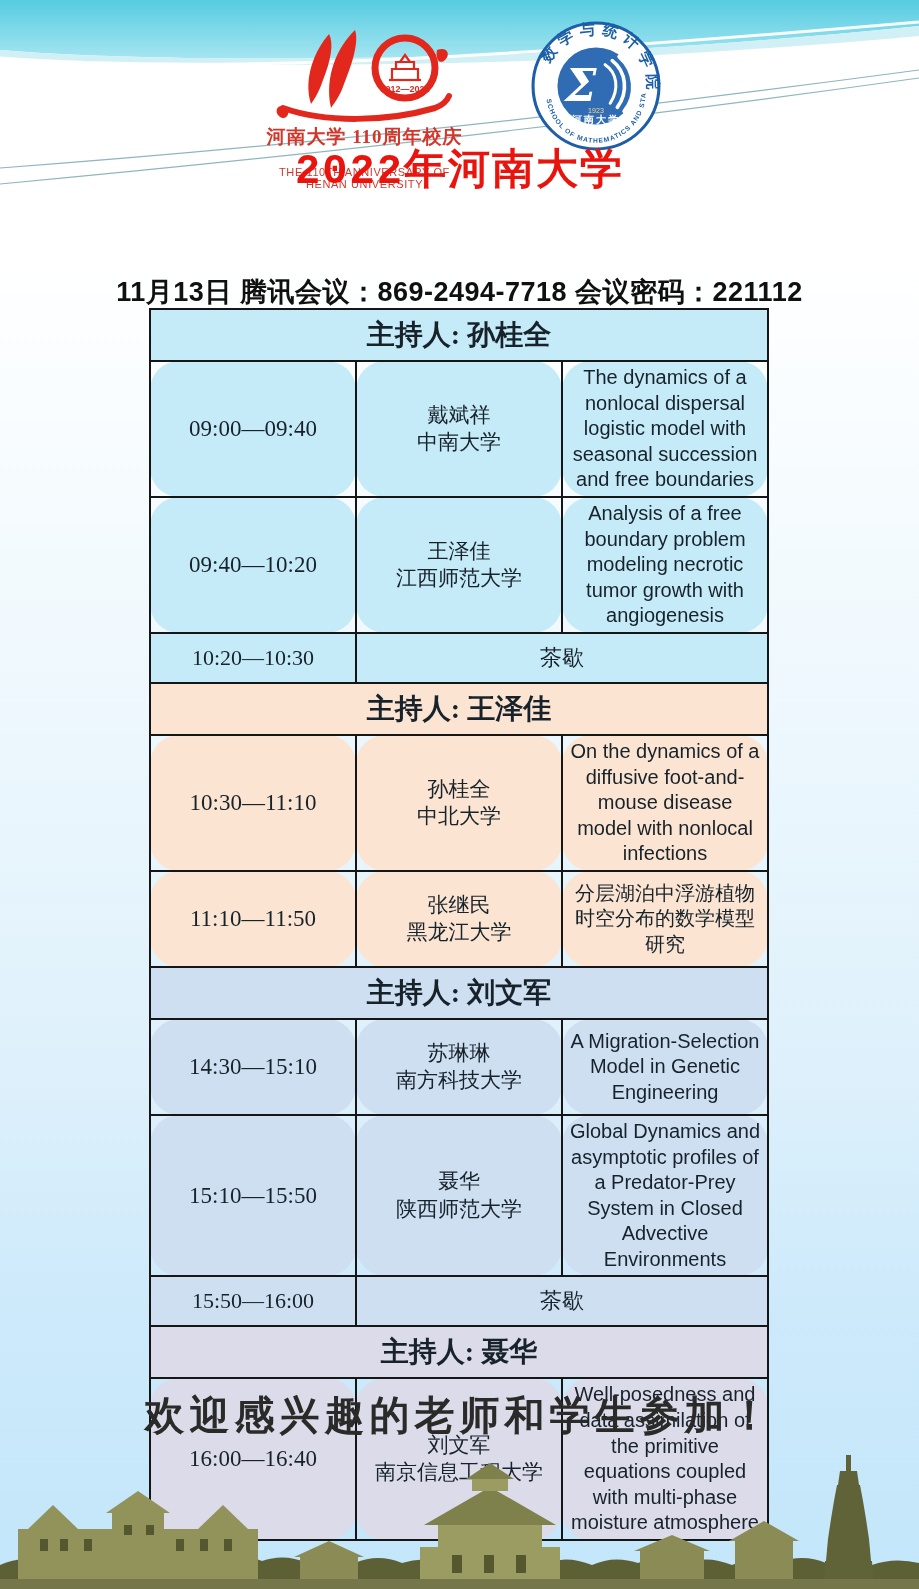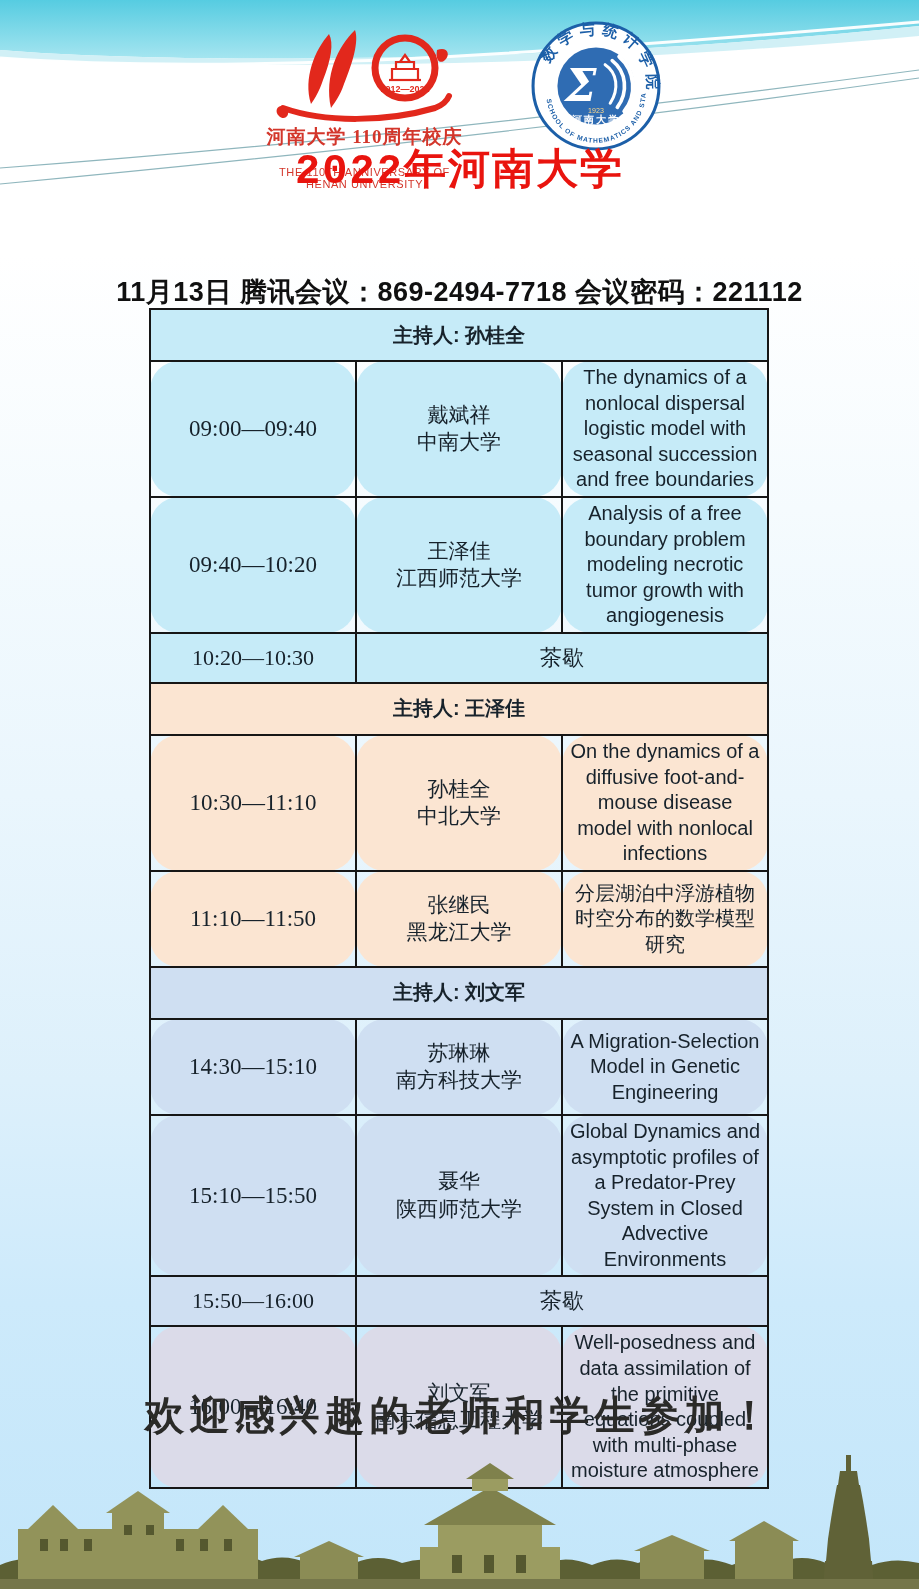--- a/index.html
+++ b/index.html
@@ -19,21 +19,21 @@
   .logo-school{width:132px;}
   .title{position:absolute;top:148px;left:0;width:100%;text-align:center;color:#e9140e;font-weight:bold;}
   .title-l1{font-size:42px;letter-spacing:2px;line-height:1.15;font-family:Liberation Mono, monospace;}
   .title-l2{font-size:45px;letter-spacing:1px;line-height:1.25;}
   .info{position:absolute;top:274px;left:0;width:100%;text-align:center;font-size:27px;font-weight:bold;color:#101010;letter-spacing:.5px;}
   table.sched{position:absolute;top:308px;left:149px;border-collapse:collapse;width:620px;table-layout:fixed;}
   table.sched td{border:2px solid #161616;text-align:center;vertical-align:middle;padding:3px 5px;color:#17222b;}
   .c-time{width:136px;font-family:"Liberation Serif",serif;font-size:23px;margin-top:36px;}
   .c-name{width:128px;font-family:"Liberation Serif",serif;font-size:21px;line-height:1.3;}
   .c-title{width:340px;font-family:"Liberation Sans",sans-serif;font-size:20px;line-height:1.28;}
-  .row-mod td{height:44px;font-family:Liberation Sans, sans-serif;font-weight:bold;font-size:20px;}
+  .row-mod td{height:44px;font-family:Liberation Serif, serif;font-weight:bold;font-size:28px;}
   .row-talk td{height:88px;border-radius:29px;}
   .row-break td{height:42px;font-family:"Liberation Serif",serif;font-size:22px;}
   .s-cyan td{background:#c6ebf8;}
   .s-peach td{background:#fbe5d2;}
   .s-blue td{background:#cfdff2;}
   .s-lav td{background:#dbdbe9;}
   .welcome{position:absolute;top:1388px;left:0;width:100%;text-align:center;
     font-family:"DejaVu Serif",serif;font-weight:bold;font-size:40px;color:#2a2a28;letter-spacing:5px;}
   .skyline{position:absolute;bottom:0;left:0;}
 </style>
@@ -174,20 +174,23 @@
         <div>聂华</div>
         <div>陕西师范大学</div>
       </td>
       <td class="c-title">Global Dynamics and asymptotic profiles of a Predator-Prey System in Closed Advective Environments</td>
     </tr>
     <tr class="row-break s-blue">
       <td class="c-time">15:50—16:00</td>
       <td colspan="2">茶歇</td>
     </tr>
 
+    <tr class="row-mod s-lav">
+      <td colspan="3">主持人: 聂华</td>
+    </tr>
     <tr class="row-talk s-lav">
       <td class="c-time">16:00—16:40</td>
       <td class="c-name">
         <div>刘文军</div>
         <div>南京信息工程大学</div>
       </td>
       <td class="c-title">Well-posedness and data assimilation of the primitive equations coupled with multi-phase moisture atmosphere</td>
     </tr>
 
   </tbody>

